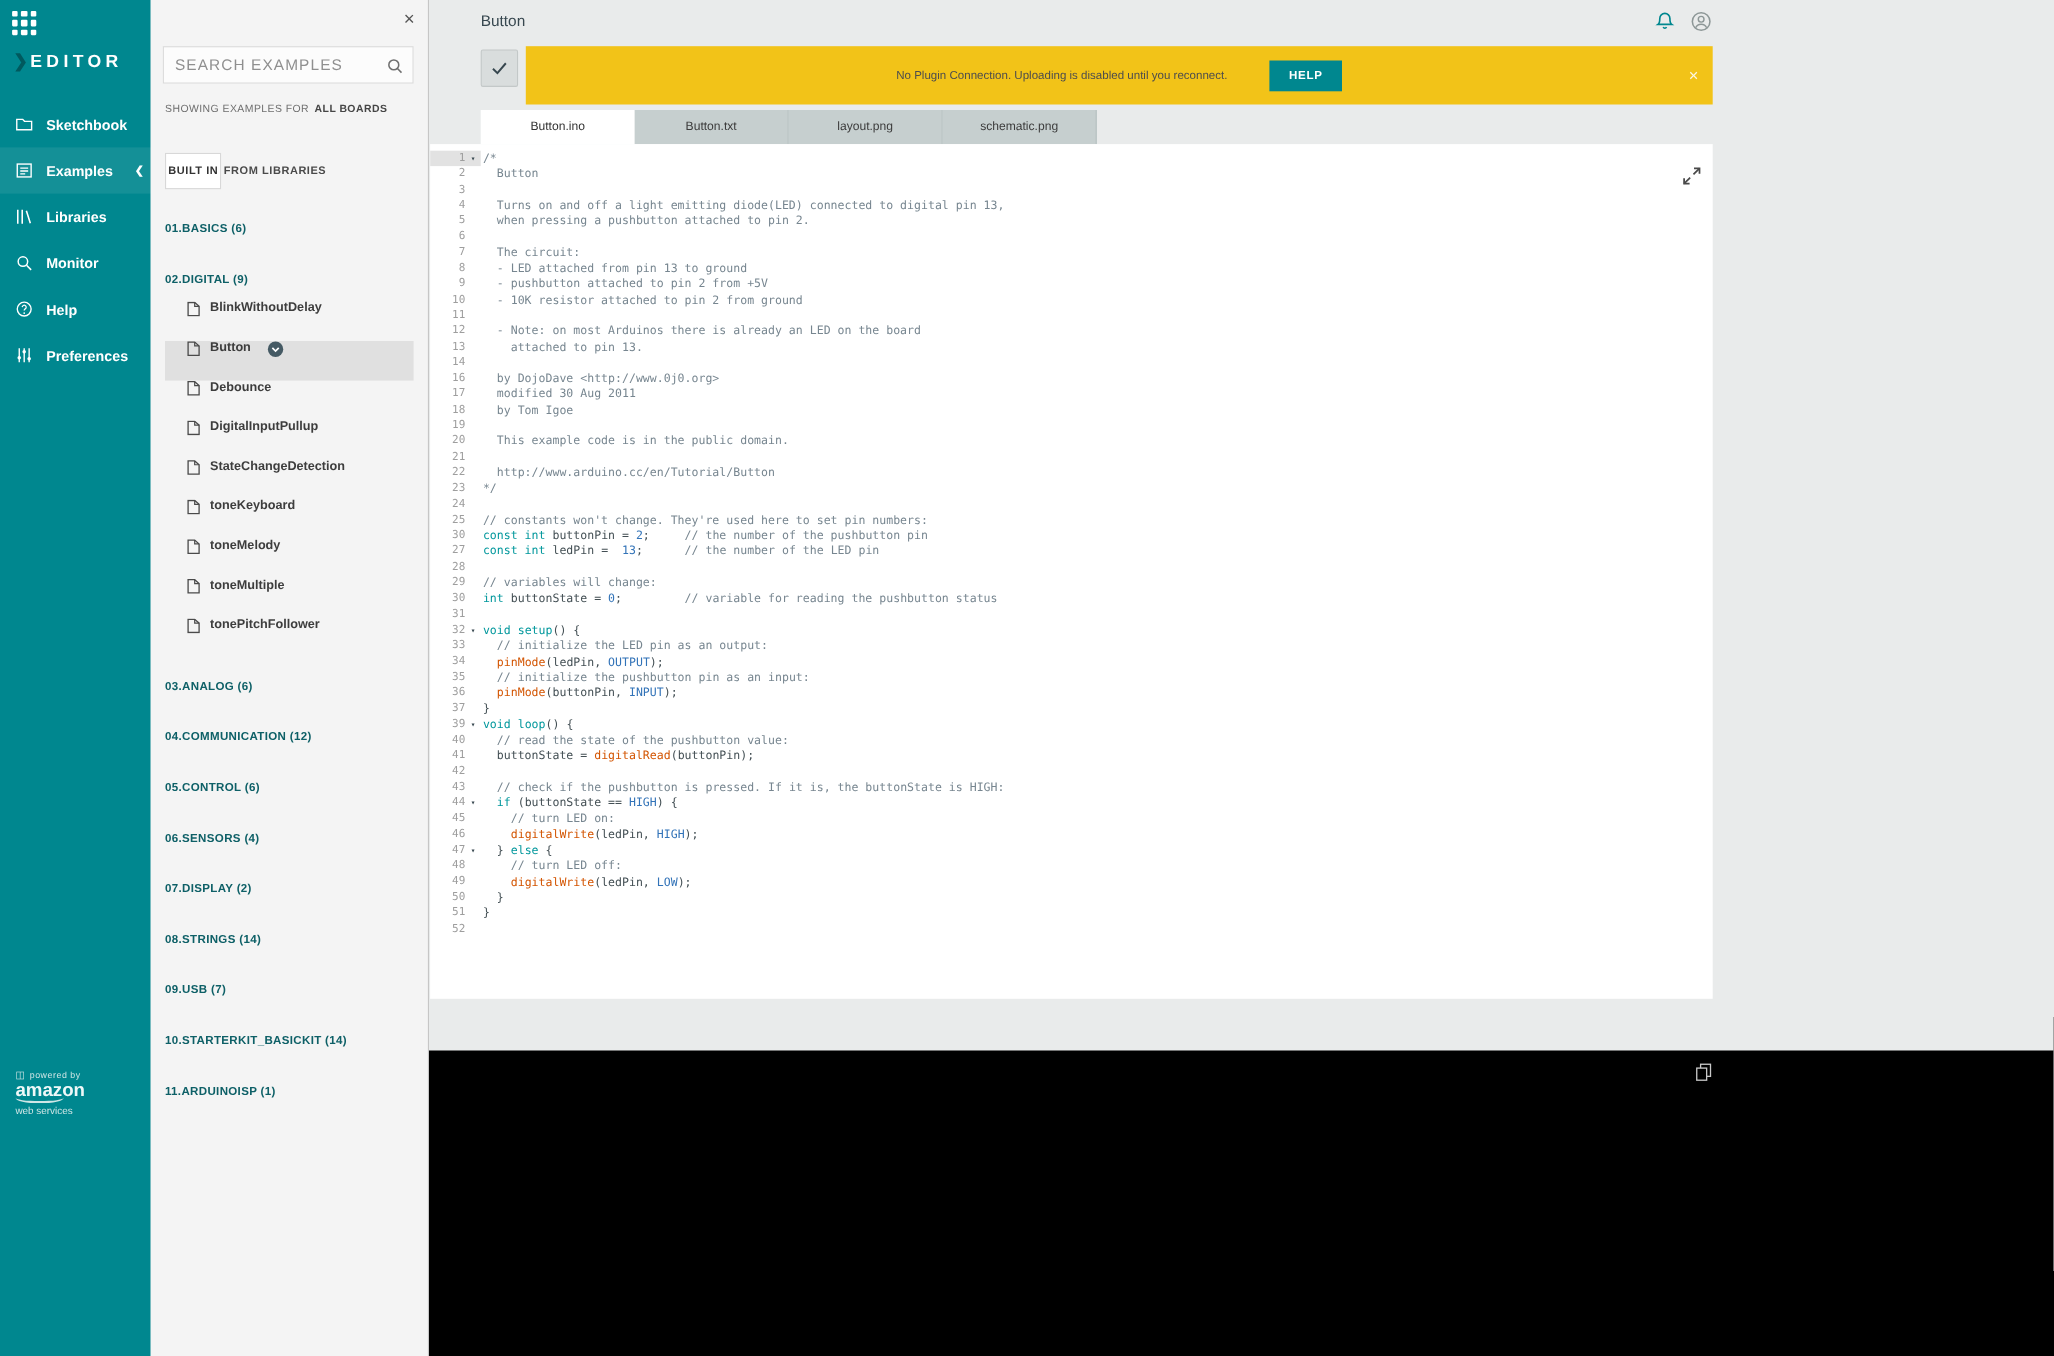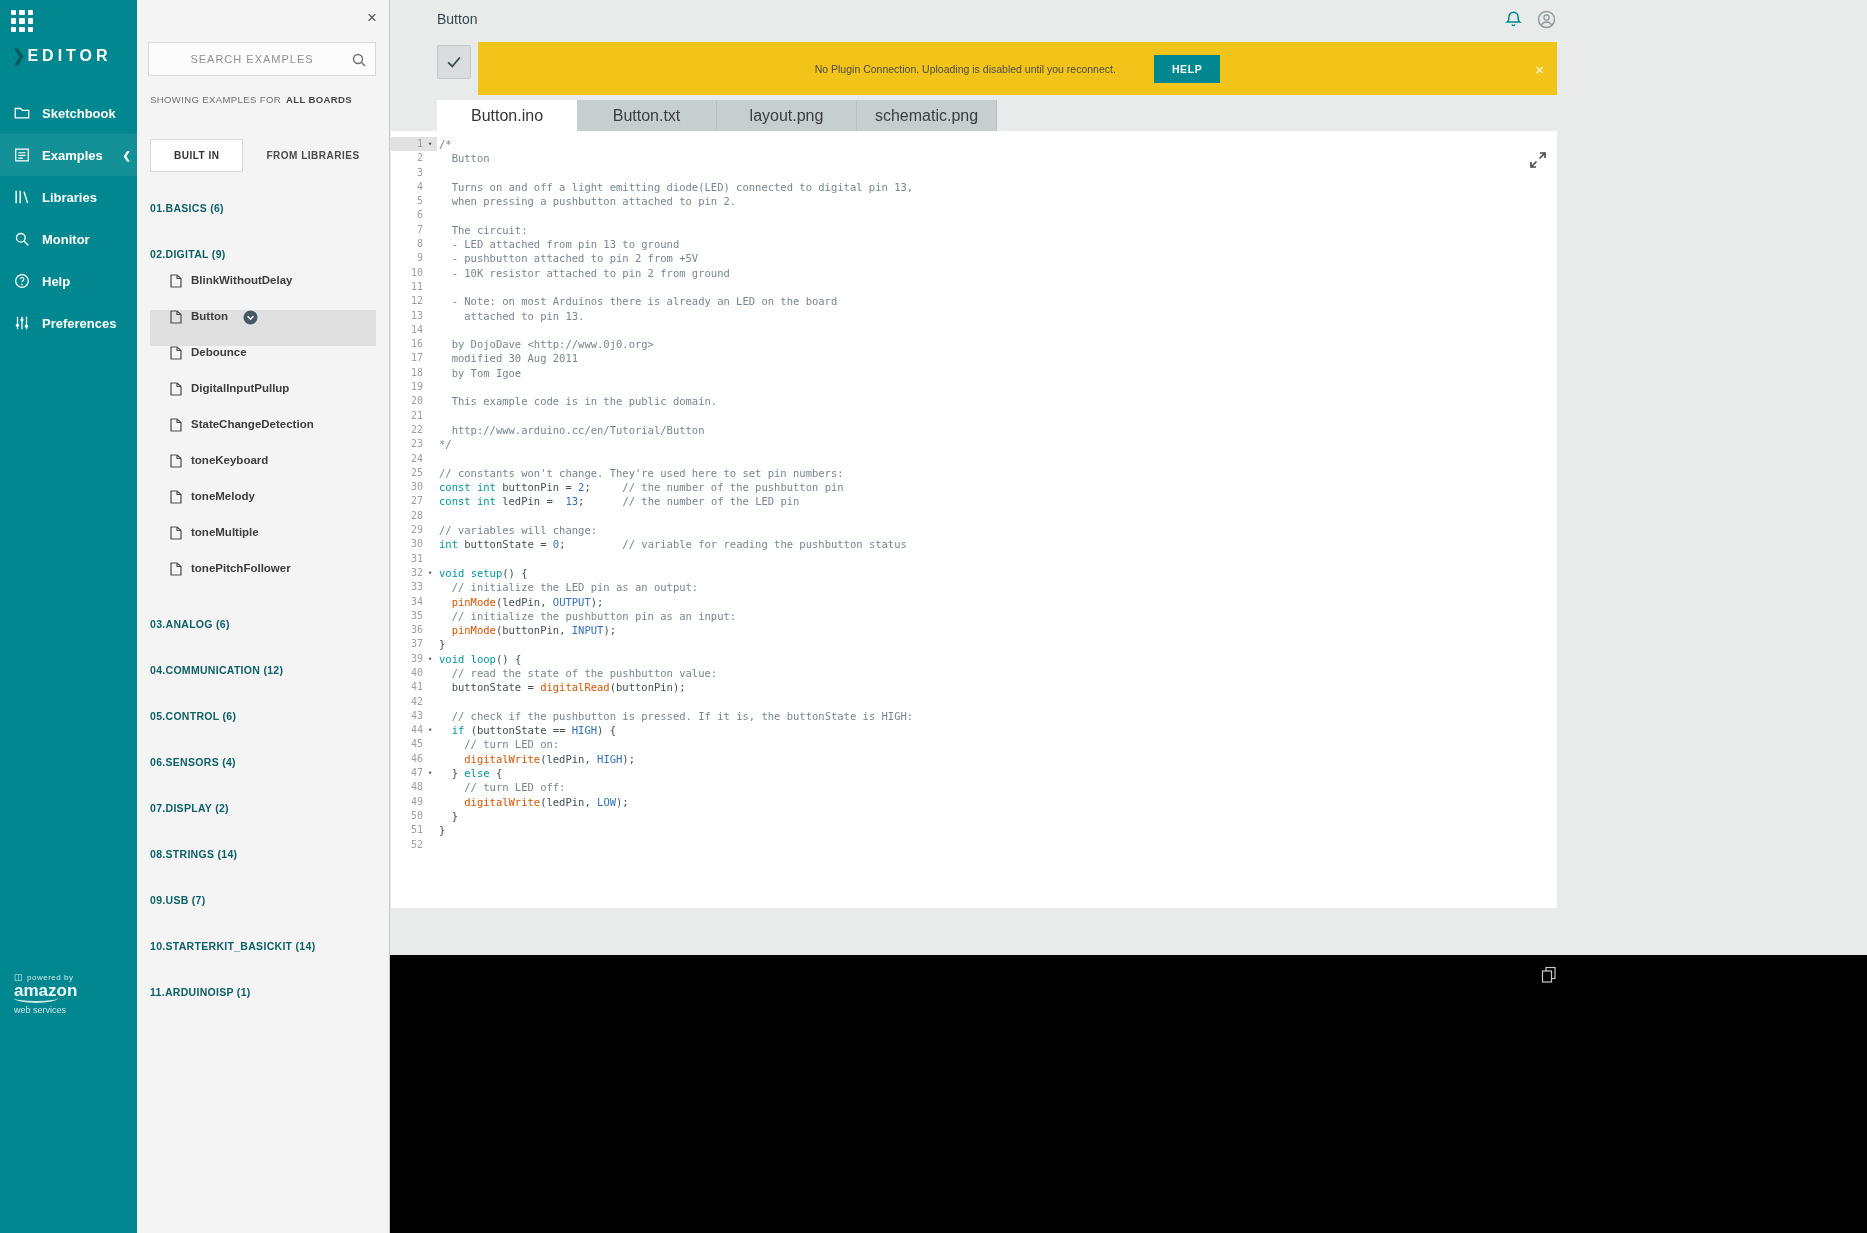--- a/index.html
+++ b/index.html
@@ -32,28 +32,28 @@
   .aws-sub { font-size:9px; color:#cfe6e6; margin-top:2px; }
 
   
   .panel { position:absolute; left:137px; top:0; width:253px; height:100%;
            background:#f4f4f4; border-right:1px solid #c6c6c6; }
   .panel-close { position:absolute; right:12px; top:8px; font-size:17px; color:#555; cursor:pointer; }
   .search-box { position:absolute; left:11px; top:42px; width:228px; height:34px;
                 background:#fcfcfc; border:1px solid #dadada; }
   .search-box input { width:100%; height:100%; border:none; background:transparent;
                       padding:0 30px 0 10px; font-family:"Liberation Sans",sans-serif;
-                      font-size:11px; letter-spacing:1px; color:#555; outline:none;text-align:center; }
+                      font-size:14px; letter-spacing:1px; color:#555; outline:none; }
   .search-box input::placeholder { color:#8f8f8f; }
   .search-ic { position:absolute; right:8px; top:9px; width:16px; height:16px; color:#6f6f6f; cursor:pointer; }
   .search-ic svg { width:16px; height:16px; }
   .showing { position:absolute; left:13px; top:94px; font-size:9.5px; letter-spacing:.4px; color:#6e6e6e; }
   .showing b { color:#454545; font-weight:bold; margin-left:5px; letter-spacing:.4px; }
   .panel-tabs { position:absolute; left:13px; top:139px; display:flex; }
-  .ptab { height:33px; display:flex; align-items:center; padding:0 23px; font-size:10px;
+  .ptab { height:33px; display:flex; align-items:center; padding:0 2px; font-size:10px;
           font-weight:bold; letter-spacing:.5px; color:#4a4a4a; cursor:pointer; }
   .ptab.active { background:#fff; border:1px solid #d8d8d8; color:#333; }
   .cat-list { position:absolute; top:188px; left:0; right:0; padding:0 13px; }
   .cat-row { height:40px; display:flex; align-items:center; cursor:pointer; }
   .cat-label { font-size:10.5px; font-weight:bold; letter-spacing:.3px; color:#0e6067; }
   .cat-group { margin-bottom:6px; }
   .ex-item { height:36px; display:flex; padding-left:20px; gap:9px; cursor:pointer; }
   .ex-item.selected { background:#e0e0e0; }
   .file-ic { width:12px; height:14px; flex:0 0 12px; color:#4a4a4a; }
   .file-ic svg { width:12px; height:14px; display:block; }
@@ -75,21 +75,21 @@
 
   .banner { position:absolute; left:88px; top:42px; width:1079px; height:53px;
             background:#f2c318; display:flex; align-items:center; justify-content:center; gap:38px; }
   .banner-msg { font-size:10.5px; color:#4d4d4d;text-align:right; }
   .help-btn { background:#00878f; color:#fff; border:none; font-family:"Liberation Sans",sans-serif;
               font-size:10.5px; font-weight:bold; letter-spacing:.6px; padding:8px 18px; cursor:pointer; }
   .banner-close { position:absolute; right:13px; top:50%; transform:translateY(-50%);
                   color:#fdfdfd; font-size:15px; cursor:pointer; opacity:.9; }
 
   .file-tabs { position:absolute; left:47px; top:100px; display:flex; }
-  .ftab { width:140px; height:31px; line-height:31px; text-align:center; font-size:16px;
+  .ftab { width:140px; height:31px; line-height:31px; text-align:center; font-size:11px;
           color:#3c3c3c; background:#c6cfcf; border-right:1px solid #b6c0c0; cursor:pointer;
           overflow:hidden; white-space:nowrap; }
   .ftab.active { background:#fff; border-right:none; color:#333; }
 
   .editor { position:absolute; left:1px; top:131px; width:1166px; height:777px;
             background:#fff; padding-top:6px; overflow:hidden; }
   .code-line { display:flex; height:14.3px; line-height:14.3px; white-space:pre;
                font-family:"DejaVu Sans Mono", monospace; font-size:10.5px; cursor:text; }
   .lnw { flex:0 0 46px; display:flex; }
   .code-line.cur .lnw { background:#e2e2e2; }

